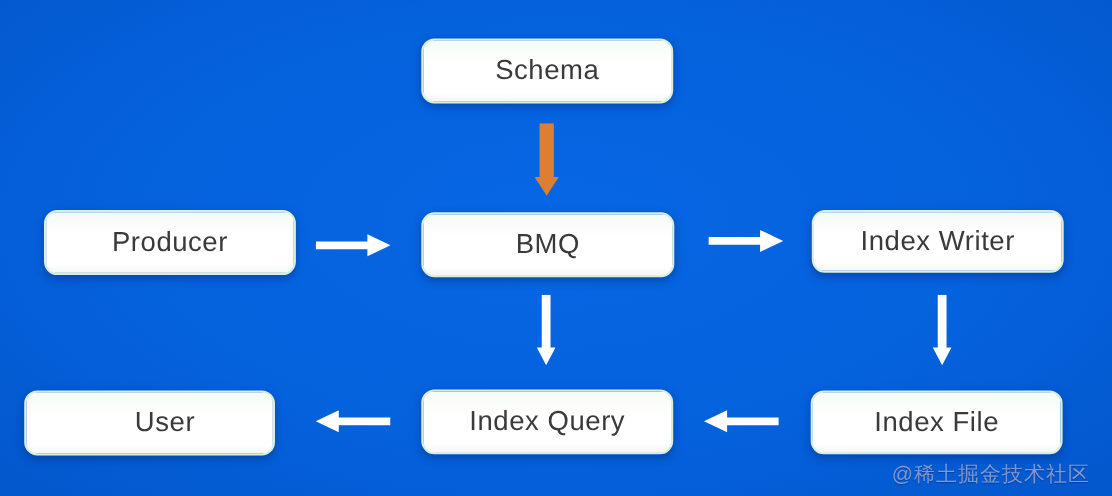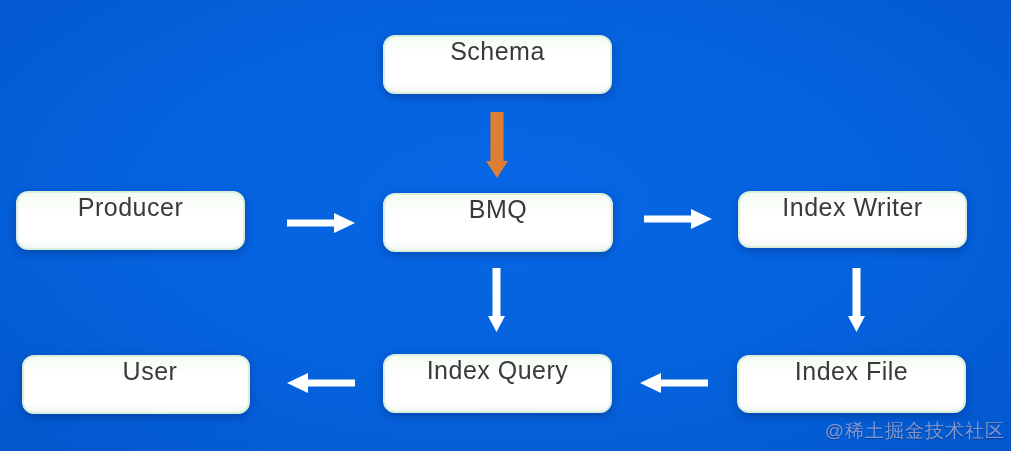--- a/index.html
+++ b/index.html
@@ -15,49 +15,49 @@
     background: radial-gradient(ellipse at 50% 45%, #0766e4 0%, #0562dd 55%, #0357cc 100%);
     overflow: hidden;
   }
   .node {
     position: absolute;
     background: linear-gradient(180deg, #f4fbf3 0%, #ffffff 38%, #ffffff 85%, #f2f8f4 100%);
     border: 2px solid #d9eedd;
     border-radius: 12px;
     box-shadow: 0 3px 8px rgba(0, 25, 90, 0.35);
     display: flex;
-    align-items: flex-start;
+    align-items: center;
     justify-content: center;
     box-sizing: border-box;
   }
   .node span {
     color: #3a3a3a;
     font-size: 25px;
     letter-spacing: 0.5px;
     white-space: nowrap;
   }
   .n-schema       { left: 383px; top: 35px;  width: 229px; height: 59px; }
-  .n-producer     { left: 16px;  top: 191px; width: 229px; height: 59px; }
+  .n-producer     { left: 40px;  top: 191px; width: 229px; height: 59px; }
   .n-bmq          { left: 383px; top: 193px; width: 230px; height: 59px; }
   .n-index-writer { left: 738px; top: 191px; width: 229px; height: 57px; }
   .n-user         { left: 22px;  top: 355px; width: 228px; height: 59px; padding-left: 28px; }
   .n-index-query  { left: 383px; top: 354px; width: 229px; height: 59px; }
   .n-index-file   { left: 737px; top: 355px; width: 229px; height: 58px; }
   .arrow { position: absolute; }
   .a-schema-bmq        { left: 486px; top: 112px; width: 22px; height: 66px; }
   .a-producer-bmq      { left: 287px; top: 211px; width: 68px; height: 24px; }
   .a-bmq-indexwriter   { left: 644px; top: 207px; width: 68px; height: 24px; }
   .a-bmq-indexquery    { left: 488px; top: 268px; width: 17px; height: 64px; }
   .a-indexwriter-file  { left: 848px; top: 268px; width: 17px; height: 64px; }
   .a-file-indexquery   { left: 640px; top: 371px; width: 68px; height: 24px; }
   .a-indexquery-user   { left: 287px; top: 371px; width: 68px; height: 24px; }
   .arrow svg { display: block; width: 100%; height: 100%; }
   .watermark {
     position: absolute;
-    right: 6px;
+    right: 20px;
     bottom: 7px;
     font-size: 19px;
     color: rgba(150, 165, 210, 0.85);
     text-shadow: 0 1px 1px rgba(0, 20, 80, 0.4);
     letter-spacing: 1px;
   }
 </style>
 </head>
 <body>
 

